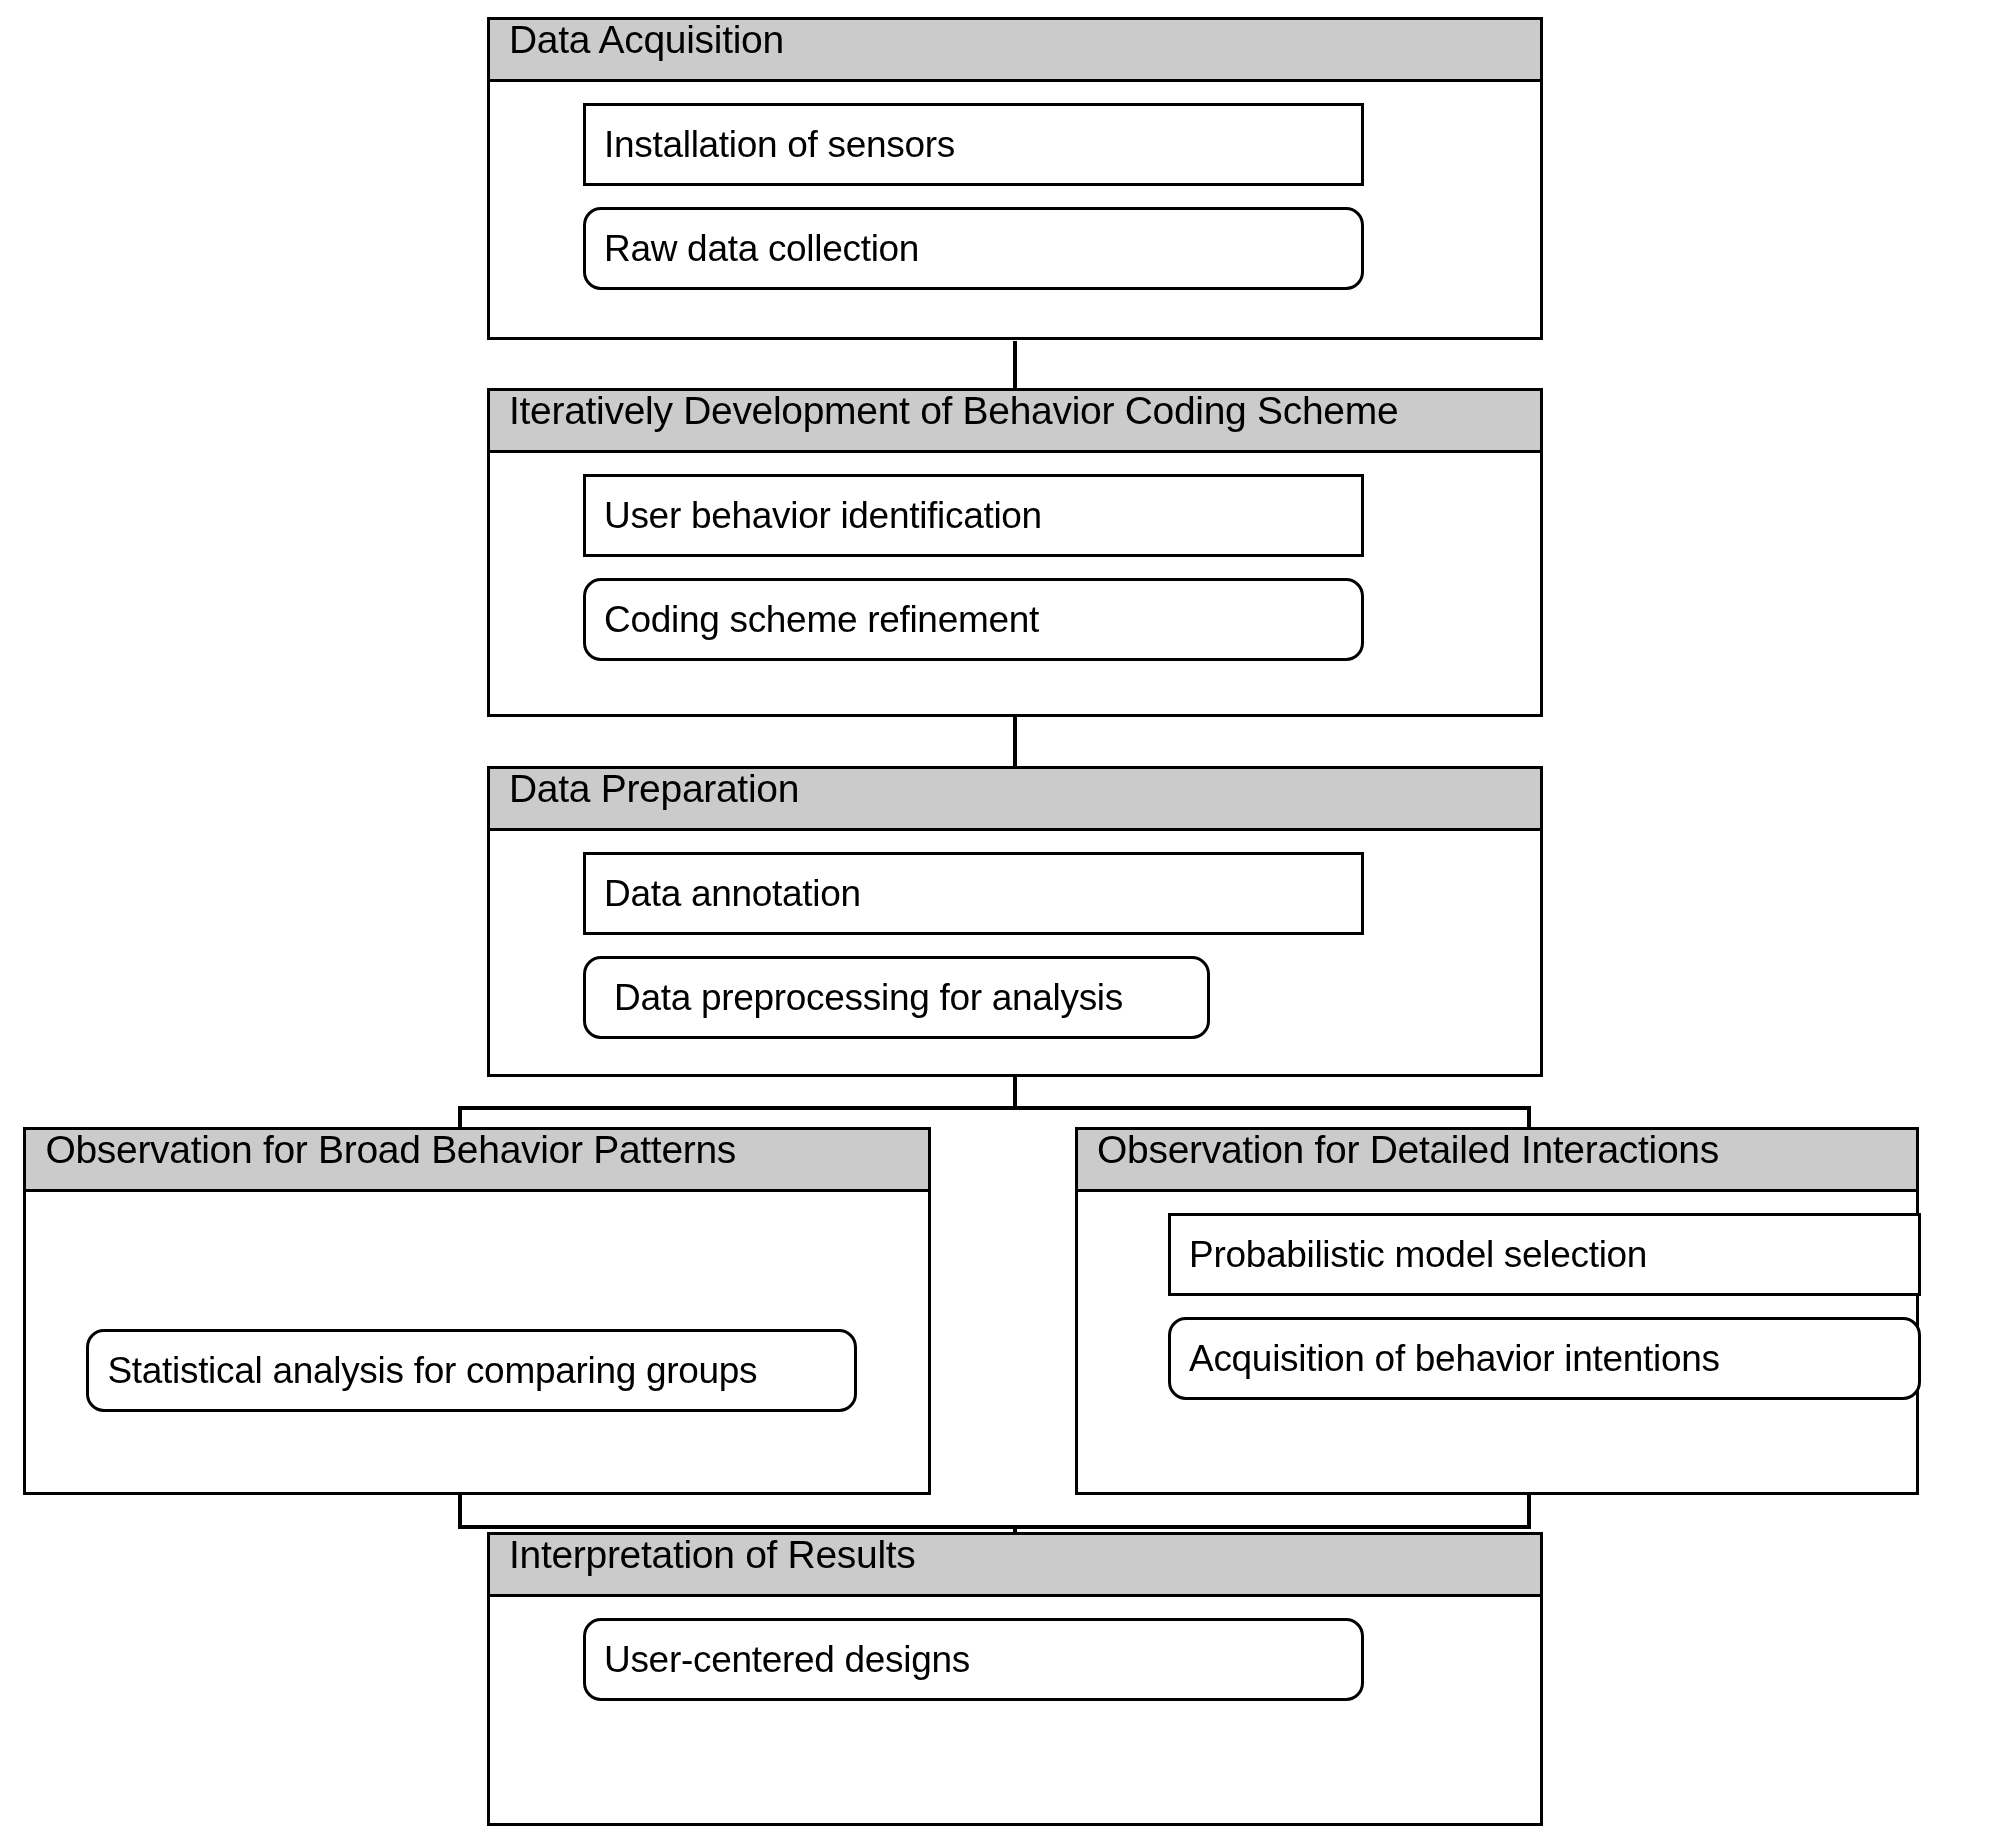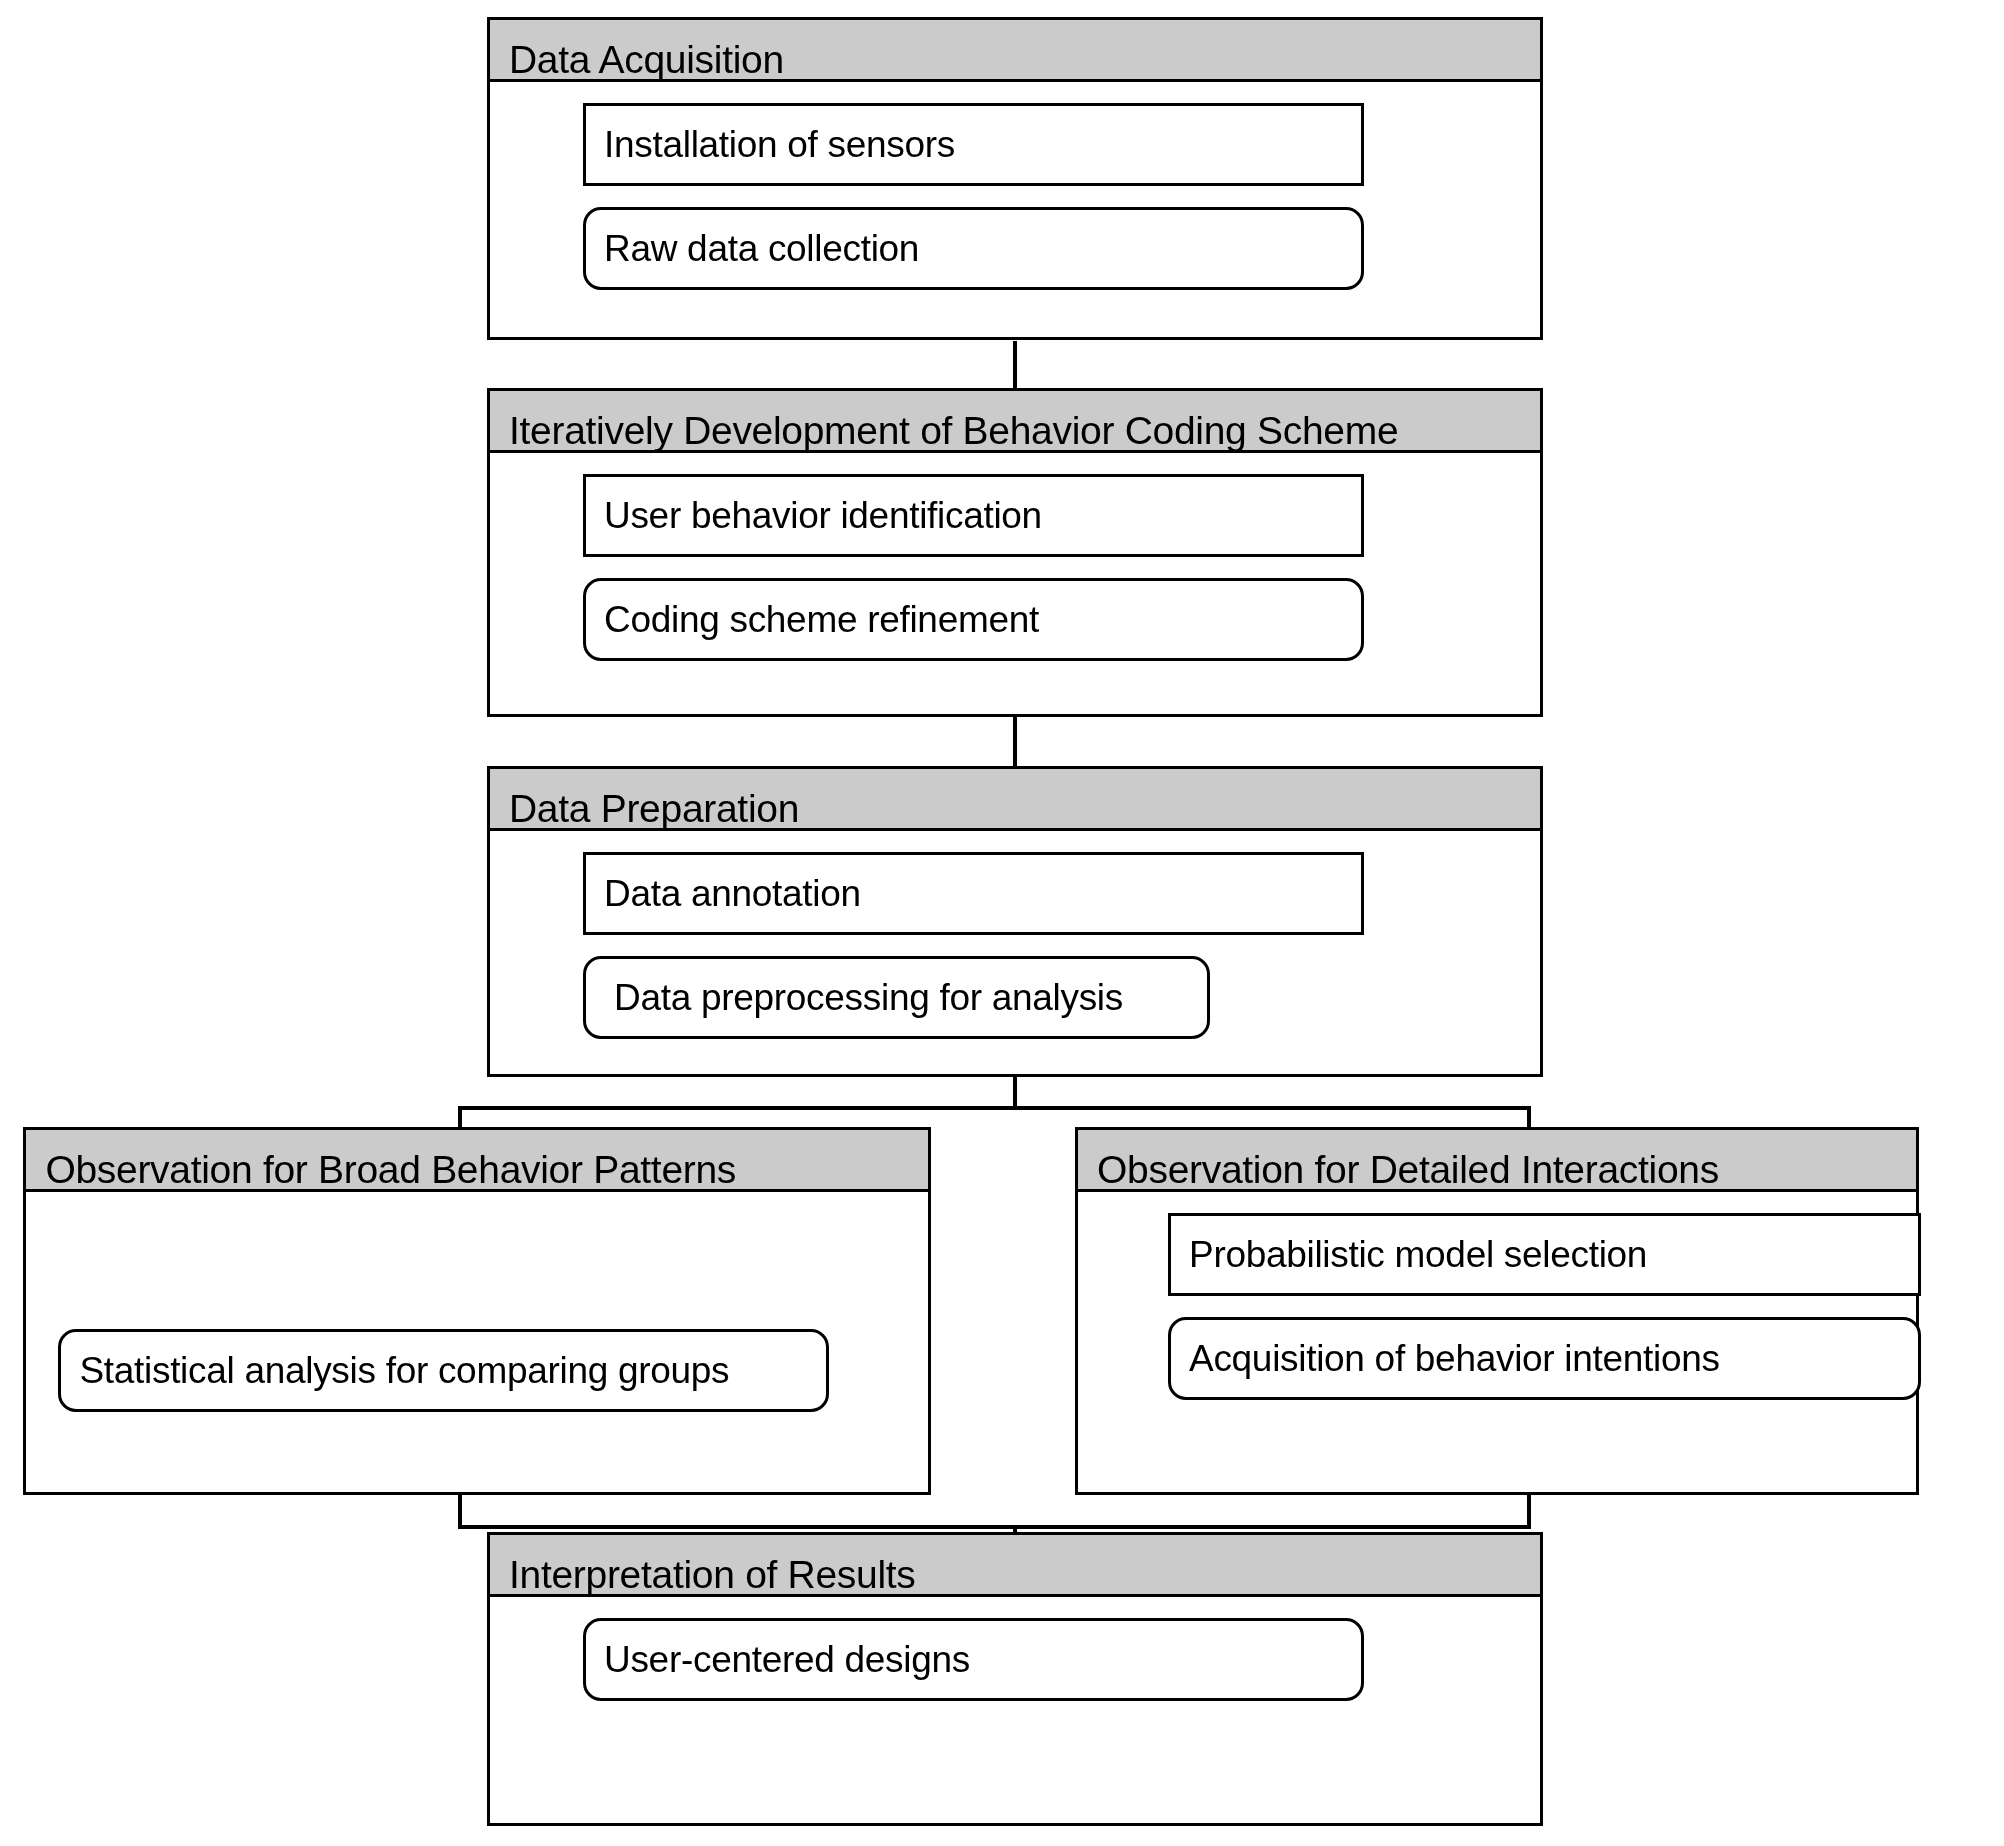--- a/index.html
+++ b/index.html
@@ -25,21 +25,21 @@
     box-sizing: border-box;
     border: 3.7px solid #000000;
     background: #ffffff;
   }
   .stage-header {
     box-sizing: border-box;
     height: 62px;
     background: #cbcbcb;
     border-bottom: 3.7px solid #000000;
     display: flex;
-    align-items: flex-end;
+    align-items: flex-start;
     padding-left: 19px;
   }
   .stage-header-text {
     font-size: 39px;
     line-height: 1;
     color: #000000;
     white-space: nowrap;
     letter-spacing: -0.3px;
   }
   .stage-body {
@@ -82,21 +82,21 @@
   
   #stage-acquisition  { left: 487px;  top: 17px;   width: 1056px; height: 323px; }
   #stage-coding       { left: 487px;  top: 388px;  width: 1056px; height: 329px; }
   #stage-preparation  { left: 487px;  top: 766px; width: 1056px; height: 311px; }
   #stage-broad        { left: 23.4px;   top: 1127px; width: 908px; height: 368px; }
   #stage-detailed     { left: 1075px; top: 1127px; width: 844px; height: 368px; }
   #stage-interpret    { left: 487px;  top: 1532px; width: 1056px; height: 294px; }
 
   
   .sub-list { padding-left: 93px; padding-right: 0; }
-  .sub-list-broad { padding-left: 32px; padding-top: 137px; }
+  .sub-list-broad { padding-left: 60px; padding-top: 137px; }
   .sub-list-detailed { padding-left: 90px; }
 
   
   .w-full  { width: 781px; }
   .w-prep  { width: 627px; padding-left: 28px; }
   .w-stat  { width: 771px; }
   .w-det   { width: 753px; }
 </style>
 </head>
 <body>

